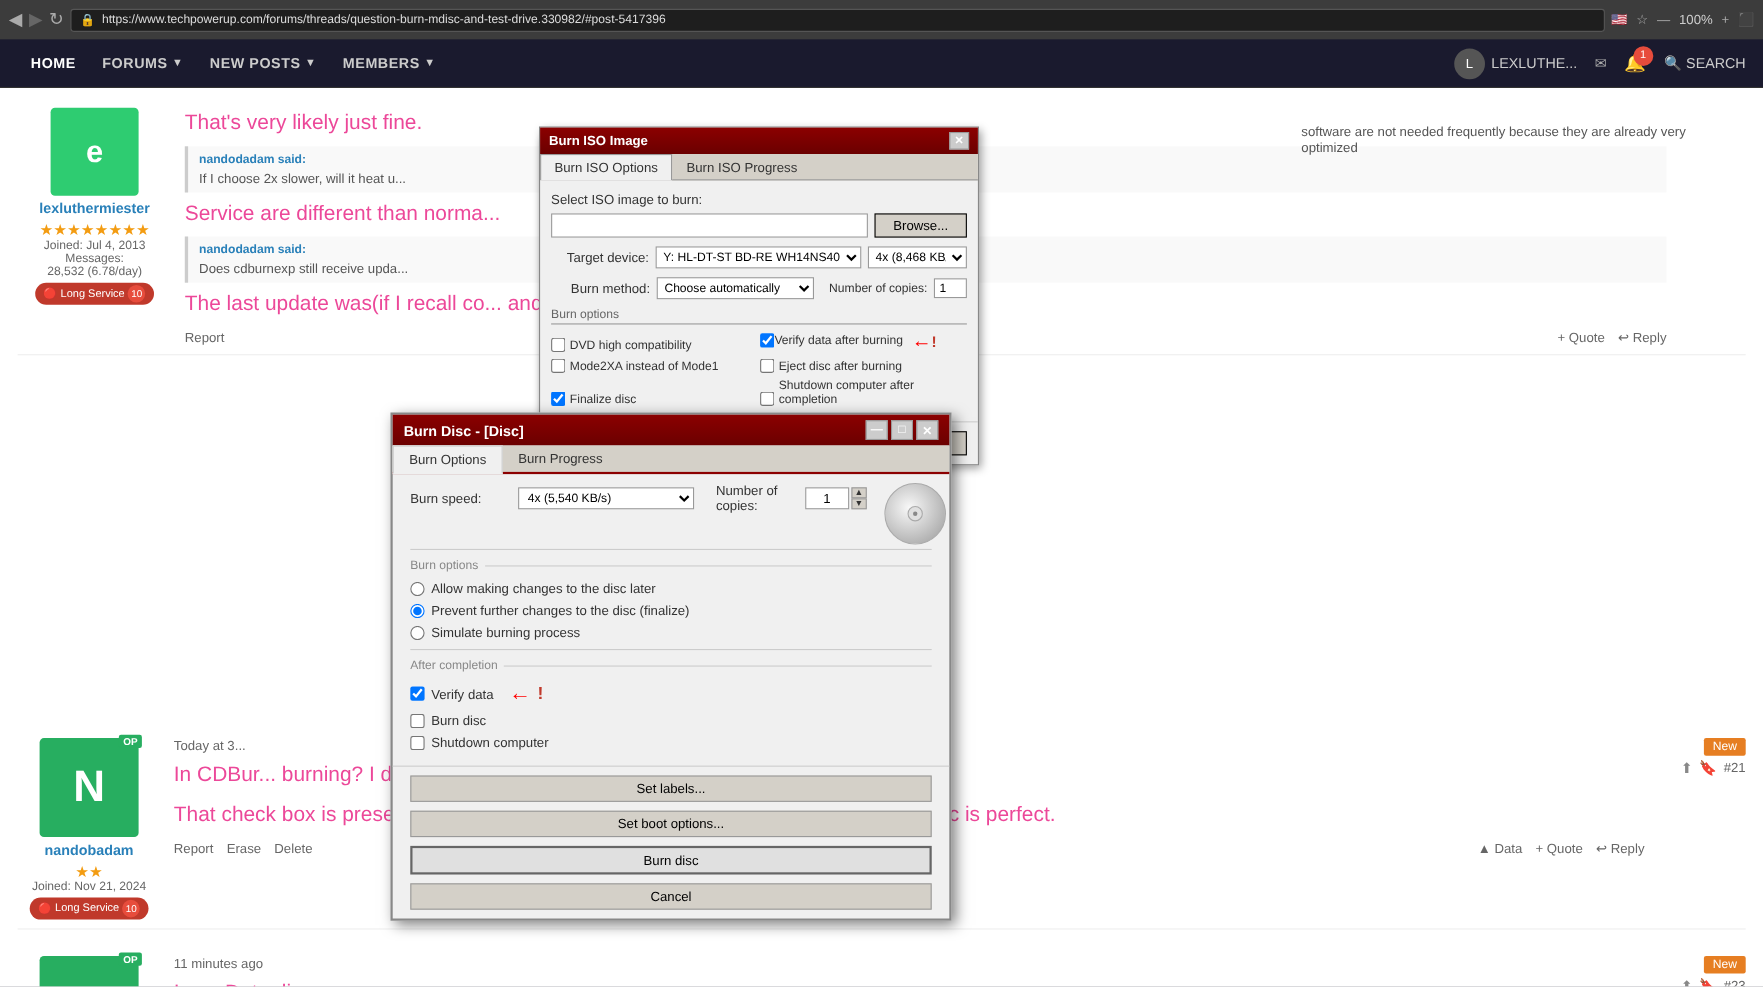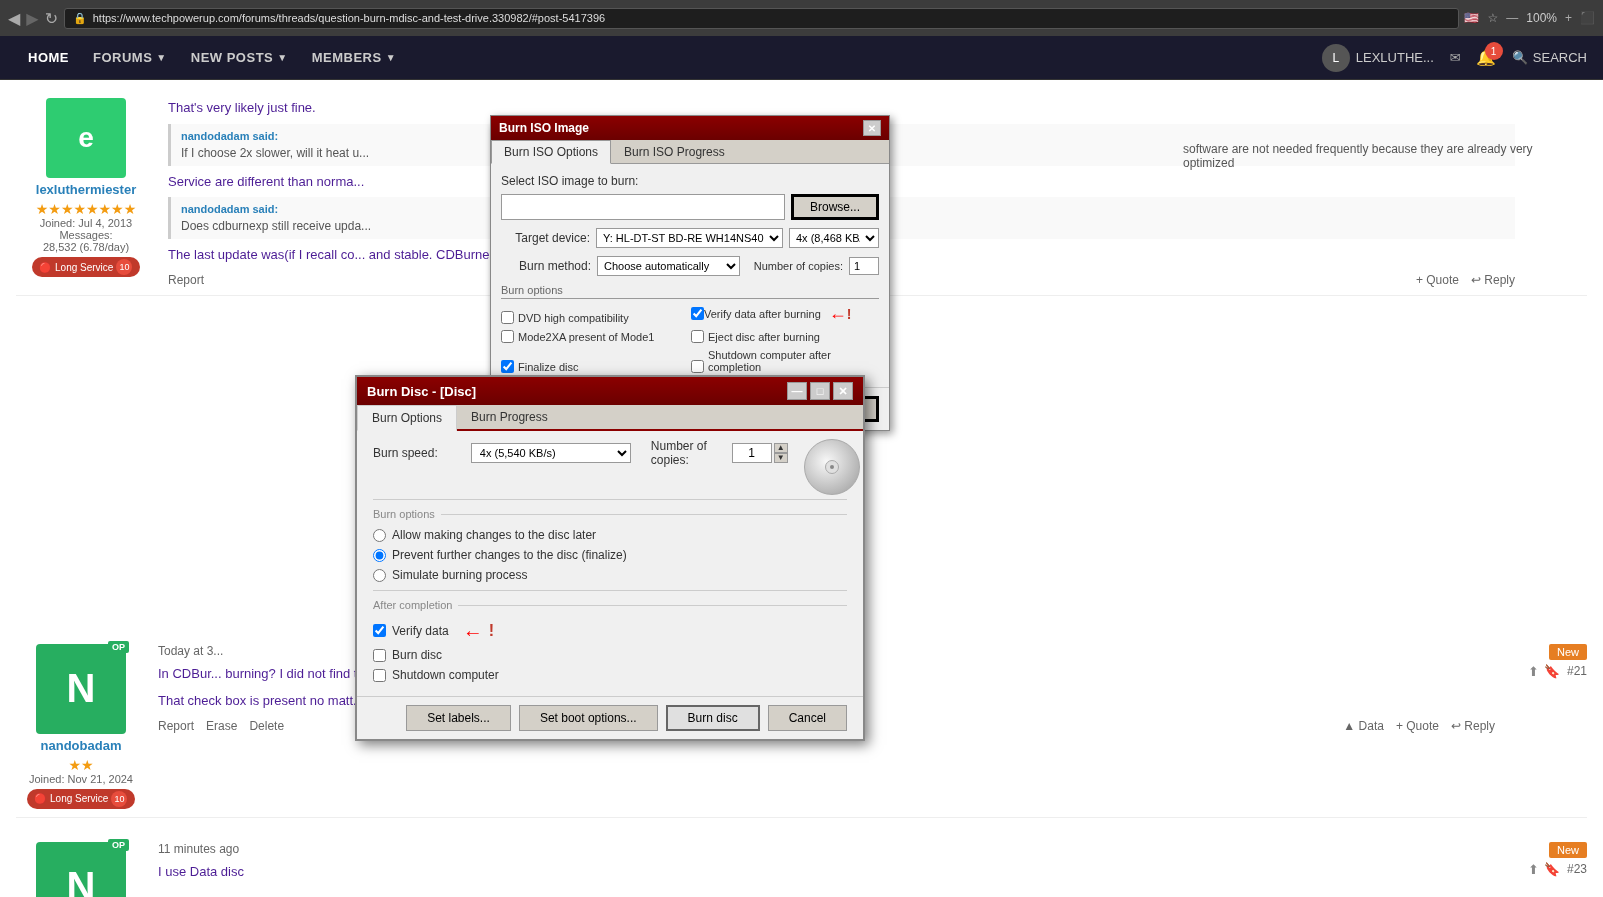--- a/index.html
+++ b/index.html
@@ -31,21 +31,21 @@
     .post-row { display: flex; gap: 12px; margin-bottom: 16px; padding: 10px 0; border-bottom: 1px solid #eee; }
     .user-info-col { width: 140px; text-align: center; flex-shrink: 0; }
     .user-name { font-weight: bold; color: #2980b9; font-size: 13px; margin-bottom: 4px; }
     .user-stars { color: #f39c12; font-size: 14px; }
     .user-meta { font-size: 11px; color: #666; }
     .badge-long-service { display: inline-flex; align-items: center; gap: 3px; background: #c0392b; color: white; border-radius: 10px; padding: 2px 8px; font-size: 10px; margin-top: 4px; }
     .badge-num { background: #e74c3c; border-radius: 50%; width: 16px; height: 16px; display: inline-flex; align-items: center; justify-content: center; font-size: 9px; }
 
     .post-content-col { flex: 1; }
     .post-header { color: #666; font-size: 12px; margin-bottom: 6px; }
-    .post-text { color: #4c1d95; line-height: 1.5; font-size: 13px; }
+    .post-text { color: #ec4899; line-height: 1.5; font-size: 19px; }
     .post-actions { display: flex; gap: 12px; margin-top: 8px; font-size: 12px; color: #666; }
     .post-action-link { color: #666; cursor: pointer; }
     .post-badge-new { background: #e67e22; color: white; padding: 2px 8px; font-size: 11px; border-radius: 2px; }
     .post-number { color: #666; font-size: 12px; }
 
     
     .dialog-cdb-back {
       position: absolute;
       top: 35px;
       left: 490px;
@@ -74,21 +74,21 @@
     .dialog-tab.active { background: #f0f0f0; border: 1px solid #999; border-bottom: 1px solid #f0f0f0; margin-bottom: -1px; }
 
     .dialog-body { padding: 10px; }
     .form-row { display: flex; align-items: center; gap: 6px; margin-bottom: 8px; font-size: 12px; }
     .form-label { width: 90px; text-align: right; color: #333; }
     .form-input { border: 1px solid #999; background: white; padding: 2px 4px; font-size: 11px; }
     .form-select { border: 1px solid #999; background: white; padding: 2px; font-size: 11px; }
     .dialog-section-label { font-size: 11px; color: #666; border-bottom: 1px solid #999; margin: 6px 0 4px; padding-bottom: 2px; }
     .checkbox-row { display: flex; align-items: flex-end; gap: 4px; margin-bottom: 4px; font-size: 11px; }
     .dialog-footer { display: flex; justify-content: flex-end; gap: 6px; padding: 8px 10px; border-top: 1px solid #ccc; }
-    .dialog-footer-btn { padding: 3px 16px; font-size: 12px; border: 3px solid #000000; background: #d4d0c8; cursor: pointer; }
+    .dialog-footer-btn { padding: 3px 16px; font-size: 12px; border: 1px solid #000000; background: #d4d0c8; cursor: pointer; }
 
     
     .cdb-options-panel {
       position: absolute;
       top: 45px;
       left: 490px;
       width: 185px;
       background: #f0f0f0;
       border: 1px solid #aaa;
       box-shadow: 2px 2px 6px rgba(0,0,0,0.3);
@@ -137,21 +137,21 @@
     .burn-label { width: 120px; color: #333; }
     .burn-select { border: 1px solid #999; background: white; padding: 2px 4px; font-size: 11px; min-width: 160px; }
     .burn-copies-input { border: 1px solid #999; width: 40px; text-align: center; font-size: 12px; padding: 2px; }
     .burn-section { border-top: 1px solid #ccc; padding-top: 8px; margin-top: 4px; margin-bottom: 8px; }
     .burn-section-label { font-size: 11px; color: #888; margin-bottom: 8px; display: flex; align-items: center; gap: 6px; }
     .burn-section-label::after { content: ''; flex: 1; height: 1px; background: #ccc; }
     .burn-radio-row { display: flex; align-items: center; gap: 6px; margin-bottom: 6px; font-size: 12px; }
     .burn-checkbox-row { display: flex; align-items: center; gap: 6px; margin-bottom: 6px; font-size: 12px; }
     .burn-after-section { border-top: 1px solid #ccc; padding-top: 8px; margin-top: 4px; }
 
-    .burn-footer { display: flex; justify-content: flex-end; gap: 8px; padding: 8px 16px; border-top: 1px solid #ccc; }
+    .burn-footer { display: flex; justify-content: flex-end; gap: 8px; padding: 8px 16px; border-top: 1px solid #ccc; flex-direction: column; }
     .burn-footer-btn { padding: 4px 20px; font-size: 12px; border: 1px solid #999; background: #d4d0c8; cursor: pointer; }
     .burn-footer-btn.primary { background: #e0e0e0; border: 2px solid #666; }
 
     
     .post-quote { border-left: 3px solid #ccc; padding: 6px 10px; background: #f9f9f9; margin: 6px 0; font-size: 12px; color: #555; }
     .post-quote-header { font-weight: bold; color: #2980b9; margin-bottom: 4px; font-size: 11px; }
 
     
     .bg-forum { background: #fff; width: 100%; height: 100%; overflow: hidden; position: relative; }
 
@@ -252,21 +252,21 @@
           <div class="post-actions">
             <span class="post-action-link">Report</span>
             <span style="margin-left:auto;" class="post-action-link">+ Quote</span>
             <span class="post-action-link">↩ Reply</span>
           </div>
         </div>
         <div style="width:60px;text-align:right;">
         </div>
       </div>
 
-      <div style="position:absolute;top:62px;right:20px;color:#555;font-size:12px;max-width:400px;">software are not needed frequently because they are already very optimized</div>
+      <div style="position:absolute;top:33px;right:20px;color:#555;font-size:12px;max-width:400px;">software are not needed frequently because they are already very optimized</div>
 
       <div class="post-row" style="display:flex;gap:12px;padding:8px 0;border-bottom:1px solid #eee;margin-top:340px;">
         <div class="user-info-col" style="width:130px;text-align:center;">
           <div style="width:90px;height:90px;background:#27ae60;border-radius:4px;margin:0 auto 4px;display:flex;align-items:center;justify-content:center;color:white;font-size:40px;font-weight:bold;position:relative;">
             <span style="position:absolute;top:-3px;right:-3px;background:#27ae60;color:white;font-size:9px;padding:1px 4px;border-radius:2px;">OP</span>
             N
           </div>
           <div class="user-name">nandobadam</div>
           <div class="user-stars">★★</div>
           <div class="user-meta">
@@ -408,21 +408,21 @@
             <span>DVD high compatibility</span>
           </div>
           <div class="checkbox-row" style="display:flex;align-items:center;gap:0;">
             <input type="checkbox" checked="" style="">
             <span>Verify data after burning</span>
             <span style="color:red;font-size:18px;margin-left:8px;">←</span>
             <span style="color:#c0392b;font-weight:bold;font-size:14px;">!</span>
           </div>
           <div class="checkbox-row">
             <input type="checkbox" style="">
-            <span>Mode2XA present of Mode1</span>
+            <span>Mode2XA instead of Mode1</span>
           </div>
           <div class="checkbox-row">
             <input type="checkbox" style="">
             <span>Eject disc after burning</span>
           </div>
           <div class="checkbox-row">
             <input type="checkbox" checked="" style="">
             <span>Finalize disc</span>
           </div>
           <div class="checkbox-row">

